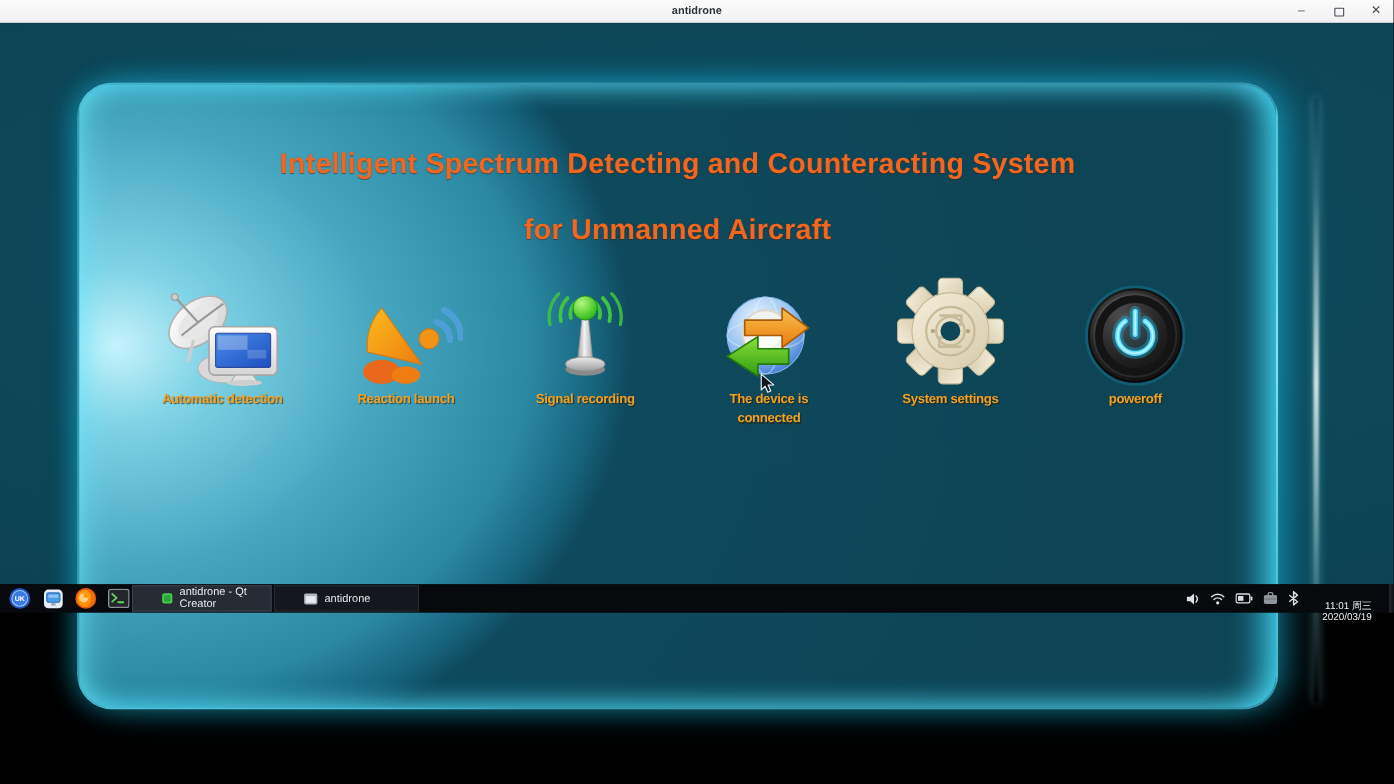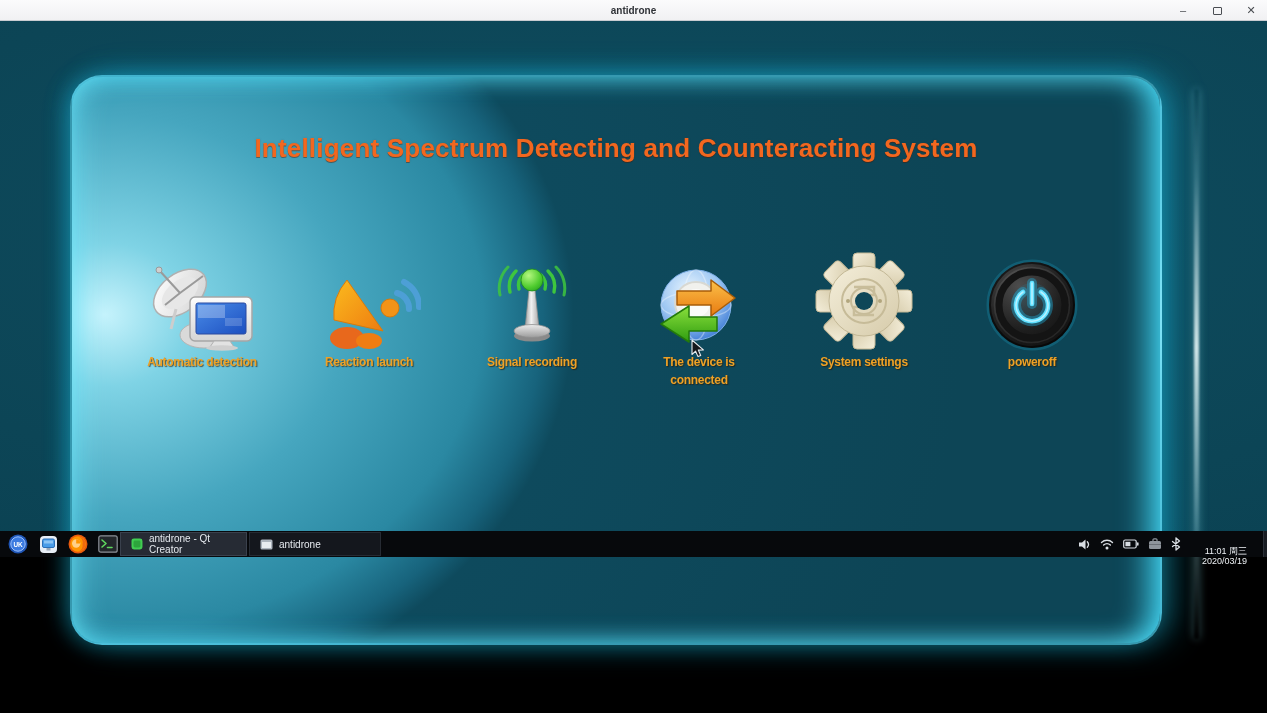--- a/index.html
+++ b/index.html
@@ -55,21 +55,21 @@
       rgba(240,255,255,.85) 47%, rgba(180,245,255,.28) 80%, rgba(200,255,255,0) 100%);
     filter:blur(1px); box-shadow:0 0 9px rgba(150,240,255,.35); }
 
   .cursor { position:absolute; left:691px; top:318px; }
 
   
   .taskbar { position:absolute; left:0; right:0; bottom:0; height:26px; background:#07090c; }
   .launchers { position:absolute; left:8px; top:0; height:26px; display:flex; align-items:center; gap:10px; }
   .launcher { width:20px; height:20px; display:flex; align-items:center; justify-content:center; cursor:pointer; }
   .task-btn { position:absolute; top:1px; height:24px; display:flex; align-items:center; gap:6px;
-    padding-left:10px; font-size:10px; color:#e6eaef; cursor:pointer; }
+    padding-left:26px; font-size:10px; color:#e6eaef; cursor:pointer; }
   .task-btn.t1 { left:120px; width:127px; background:#262b34; border:1px solid #3a414d; }
   .task-btn.t2 { left:249px; width:132px; background:#14171d; border:1px solid #262b33; }
   .tray { position:absolute; right:86px; top:0; height:26px; display:flex; align-items:center; gap:9px; }
   .tray svg { display:block; cursor:pointer; }
   .clock { position:absolute; right:20px; top:15px; text-align:right; color:#edf1f5;
     font-size:9px; line-height:10px; cursor:default; }
   .edge-sliver { position:absolute; right:0; top:0; bottom:0; width:4px; background:#191d23; border-left:1px solid #2b3038; }
 </style>
 </head>
 <body>
@@ -84,20 +84,21 @@
           <span class="maxbox"></span>
         </span>
       <span class="wc">✕</span>
     </div>
   </div>
 
   <div class="desktop">
 
     <div class="panel">
       <div class="app-title l1">Intelligent Spectrum Detecting and Counteracting System</div>
+      <div class="app-title l2">for Unmanned Aircraft</div>
 
       <div class="fn-btn b1">
         <div class="icon-slot">
           <svg width="112" height="88" viewBox="0 0 112 88">
             <defs>
               <linearGradient id="dishG" x1="0" y1="0" x2="1" y2="1">
                 <stop offset="0" stop-color="#ffffff"></stop>
                   <stop offset="1" stop-color="#d2d2d2"></stop>
               </linearGradient>
               <linearGradient id="monG" x1="0" y1="0" x2="0" y2="1">

